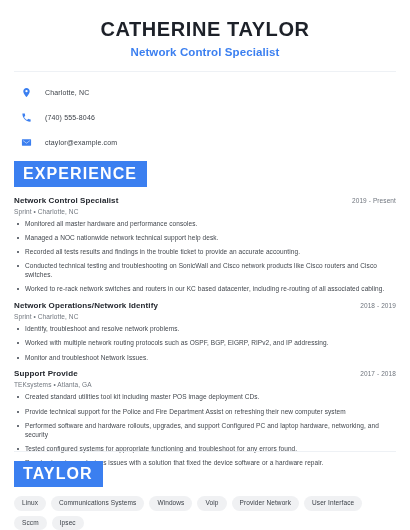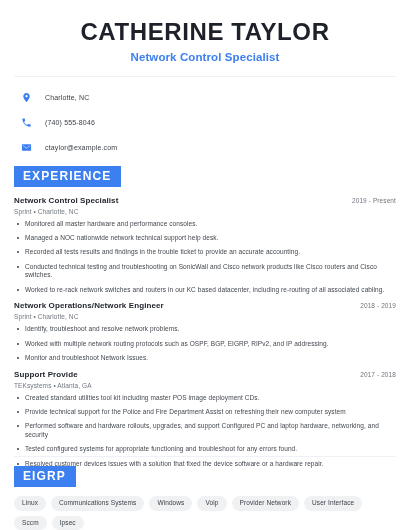--- a/index.html
+++ b/index.html
@@ -9,21 +9,21 @@
     background: #ffffff;
     font-family: "Liberation Sans", sans-serif;
     color: #2b2f36;
     overflow: hidden;
   }
   .page { width: 410px; height: 530px; padding: 0 14px; position: relative; }
 
   
   .header { padding-top: 18px; text-align: center; }
   .name {
-    font-size: 24px;
+    font-size: 20px;
     font-weight: bold;
     letter-spacing: 0.6px;
     color: #1d2129;
     line-height: 1.15;
   }
   .job-title {
     font-size: 11.5px;
     font-weight: bold;
     color: #3b7ff0;
     margin-top: 5px;
@@ -55,21 +55,21 @@
   }
   .c-icon svg { display: block; }
   .c-text { font-size: 7px; color: #3c4148; letter-spacing: 0.15px; }
 
   
   .section { margin-top: 10px; }
   .badge {
     display: inline-block;
     background: #3b7ff0;
     color: #ffffff;
-    font-size: 12px;
+    font-size: 16px;
     font-weight: bold;
     letter-spacing: 1.1px;
     padding: 4px 10px 4px 9px;
     line-height: 1.1;
   }
 
   
   .exp-list { margin-top: 9px; }
   .exp-item { margin-bottom: 7px; }
   .exp-head {
@@ -193,21 +193,21 @@
           <li class="bullet">Monitored all master hardware and performance consoles.</li>
           <li class="bullet">Managed a NOC nationwide network technical support help desk.</li>
           <li class="bullet">Recorded all tests results and findings in the trouble ticket to provide an accurate accounting.</li>
           <li class="bullet">Conducted technical testing and troubleshooting on SonicWall and Cisco network products like Cisco routers and Cisco switches.</li>
           <li class="bullet">Worked to re-rack network switches and routers in our KC based datacenter, including re-routing of all associated cabling.</li>
         </ul>
       </div>
 
       <div class="exp-item">
         <div class="exp-head">
-          <span class="exp-role">Network Operations/Network Engineer</span>
+          <span class="exp-role">Network Operations/Network Identify</span>
           <span class="exp-dates">2018 - 2019</span>
         </div>
         <div class="exp-sub">Sprint • Charlotte, NC</div>
         <ul class="bullets">
           <li class="bullet">Identify, troubleshoot and resolve network problems.</li>
           <li class="bullet">Worked with multiple network routing protocols such as OSPF, BGP, EIGRP, RIPv2, and IP addressing.</li>
           <li class="bullet">Monitor and troubleshoot Network Issues.</li>
         </ul>
       </div>
 
@@ -224,21 +224,21 @@
           <li class="bullet">Tested configured systems for appropriate functioning and troubleshoot for any errors found.</li>
           <li class="bullet">Resolved customer devices issues with a solution that fixed the device software or a hardware repair.</li>
         </ul>
       </div>
 
     </div>
   </div>
 
   <div class="skills-wrap">
     <div class="skills-divider"></div>
-    <span class="badge">EIGRP</span>
+    <span class="badge">TAYLOR</span>
     <div class="chips">
       <span class="chip">Linux</span>
       <span class="chip">Communications Systems</span>
       <span class="chip">Windows</span>
       <span class="chip">Voip</span>
       <span class="chip">Provider Network</span>
       <span class="chip">User Interface</span>
       <span class="chip">Sccm</span>
       <span class="chip">Ipsec</span>
     </div>

